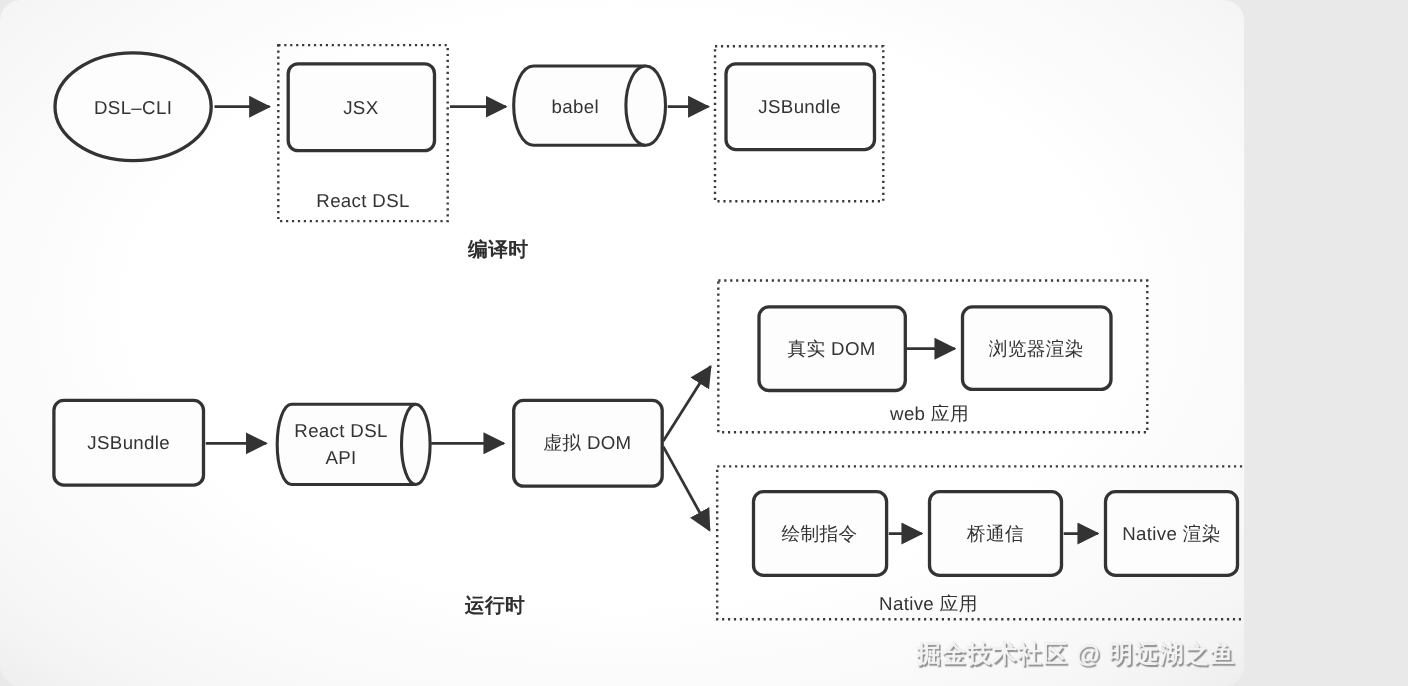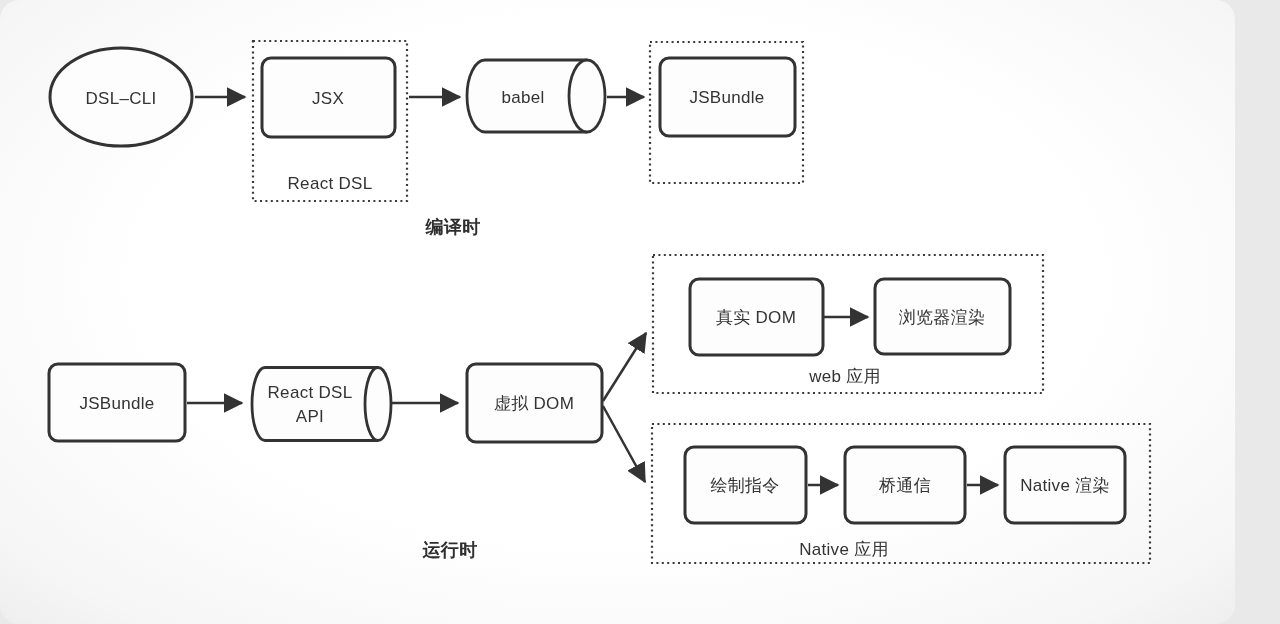--- a/index.html
+++ b/index.html
@@ -3,21 +3,21 @@
 <meta charset="utf-8">
 <style>
   html, body {
     margin: 0;
     padding: 0;
     background: #e9e9e9;
     font-family: "Liberation Sans", "DejaVu Sans", sans-serif;
   }
   .stage {
     position: relative;
-    width: 1235px;
+    width: 1131px;
     height: 624px;
     background: radial-gradient(ellipse at 50% 45%, #ffffff 55%, #f6f6f6 88%, #eeeeee 100%);
     overflow: hidden;
     border-radius: 19px;
   }
   svg.diagram { position: absolute; left: 0; top: 0; }
 
   .shape {
     fill: #fdfdfd;
     stroke: #333333;
@@ -137,13 +137,14 @@
     <rect class="shape" x="845" y="447" width="120" height="76" rx="9"></rect>
     <text x="905" y="485">桥通信</text>
     <line class="flowline" x1="967" y1="485" x2="998" y2="485" marker-end="url(#arrowhead)"></line>
     <rect class="shape" x="1005" y="447" width="120" height="76" rx="9"></rect>
     <text x="1065" y="485">Native 渲染</text>
     <text class="group-label" x="844" y="549">Native 应用</text>
 
     <text class="stage-label" x="450" y="550">运行时</text>
   </svg>
 
+  <div class="watermark">掘金技术社区 @ 明远湖之鱼</div>
 </div>
 
 </body></html>

